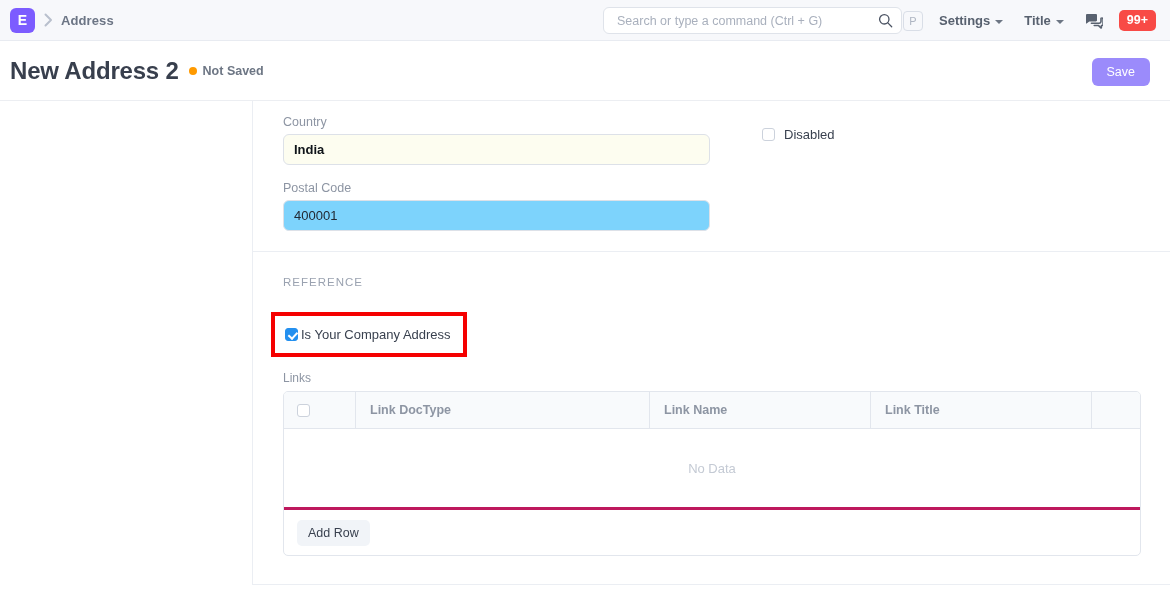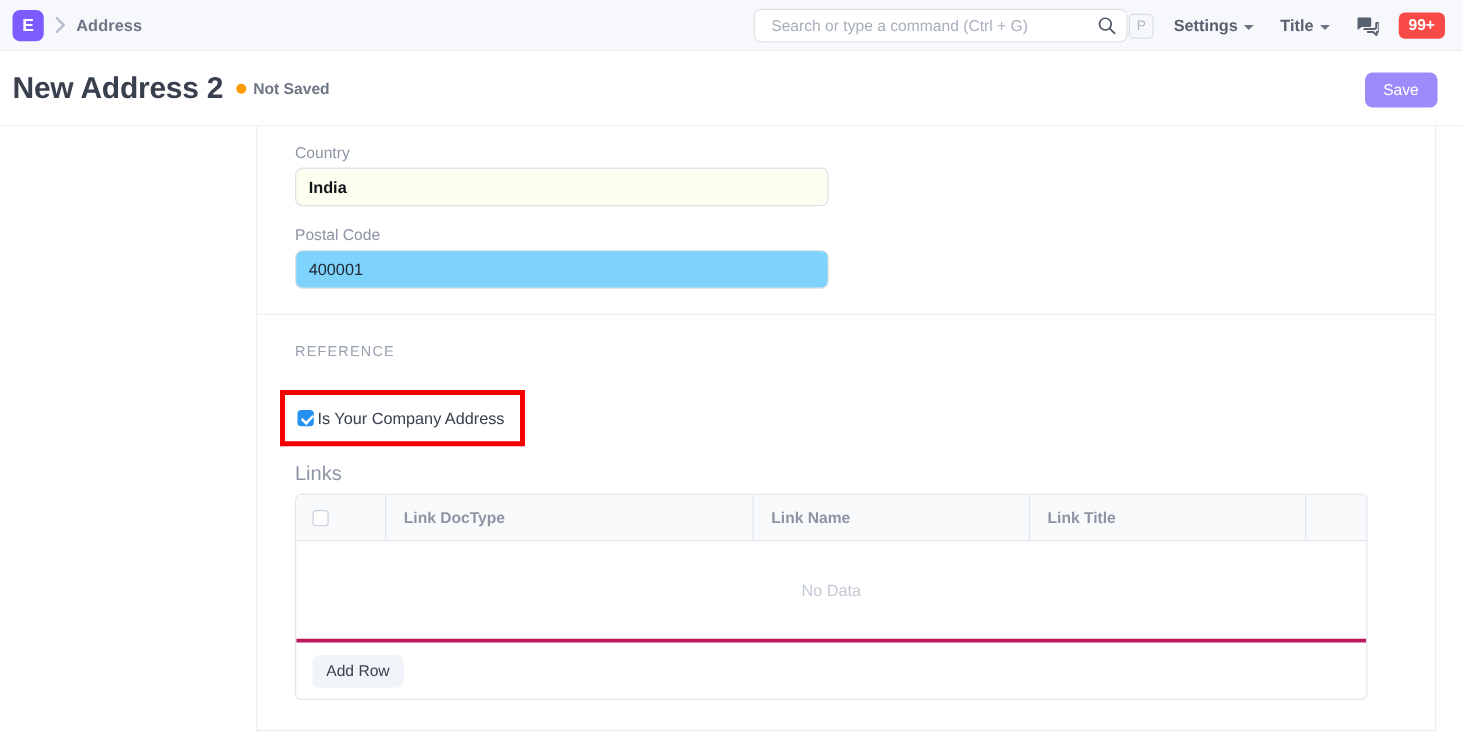--- a/index.html
+++ b/index.html
@@ -135,20 +135,21 @@
     font-size: 12.5px;
     padding: 7px 15px;
     cursor: pointer;
   }
 
   
   .page-body {
     position: relative;
     height: 502px;
     background: #fff;
+    margin-left: 47px;
   }
   .form-card {
     position: absolute;
     left: 205px; top: 0;
     width: 944px;
     border: 1px solid #ebeef3;
     border-top: none;
     background: #fff;
     height: 484px;
   }
@@ -222,21 +223,21 @@
   .highlight-box {
     display: inline-flex;
     align-items: center;
     border: 4px solid #f50000;
     padding: 11px 12px 11px 10px;
     margin: 0 0 14px -12px;
   }
   .highlight-box .cb-label { margin-left: 3px; }
 
   
-  .grid-label { font-size: 16px; color: #8d95a3; margin-bottom: 6px; }
+  .grid-label { font-size: 12px; color: #8d95a3; margin-bottom: 6px; }
   .grid-table {
     width: 858px;
     border: 1px solid #e2e6ed;
     border-radius: 5px;
     overflow: hidden;
     background: #fff;
   }
   .grid-head {
     display: flex;
     background: #f8fafc;
@@ -353,20 +354,26 @@
           <div class="field">
             <div class="field-label">Country</div>
             <input class="field-input link-field" type="text" value="India" style="">
           </div>
           <div class="field">
             <div class="field-label">Postal Code</div>
             <input class="field-input" type="text" value="400001" style="">
           </div>
         </div>
 
+        <div class="col-right">
+          <div class="checkbox-row">
+            <span class="cb"></span>
+            <span class="cb-label">Disabled</span>
+          </div>
+        </div>
 
       </div>
     </div>
 
     <div class="section section-ref section-divider">
       <div class="section-heading">REFERENCE</div>
 
       <div class="highlight-box">
         <span class="cb checked"></span>
         <span class="cb-label">Is Your Company Address</span>

